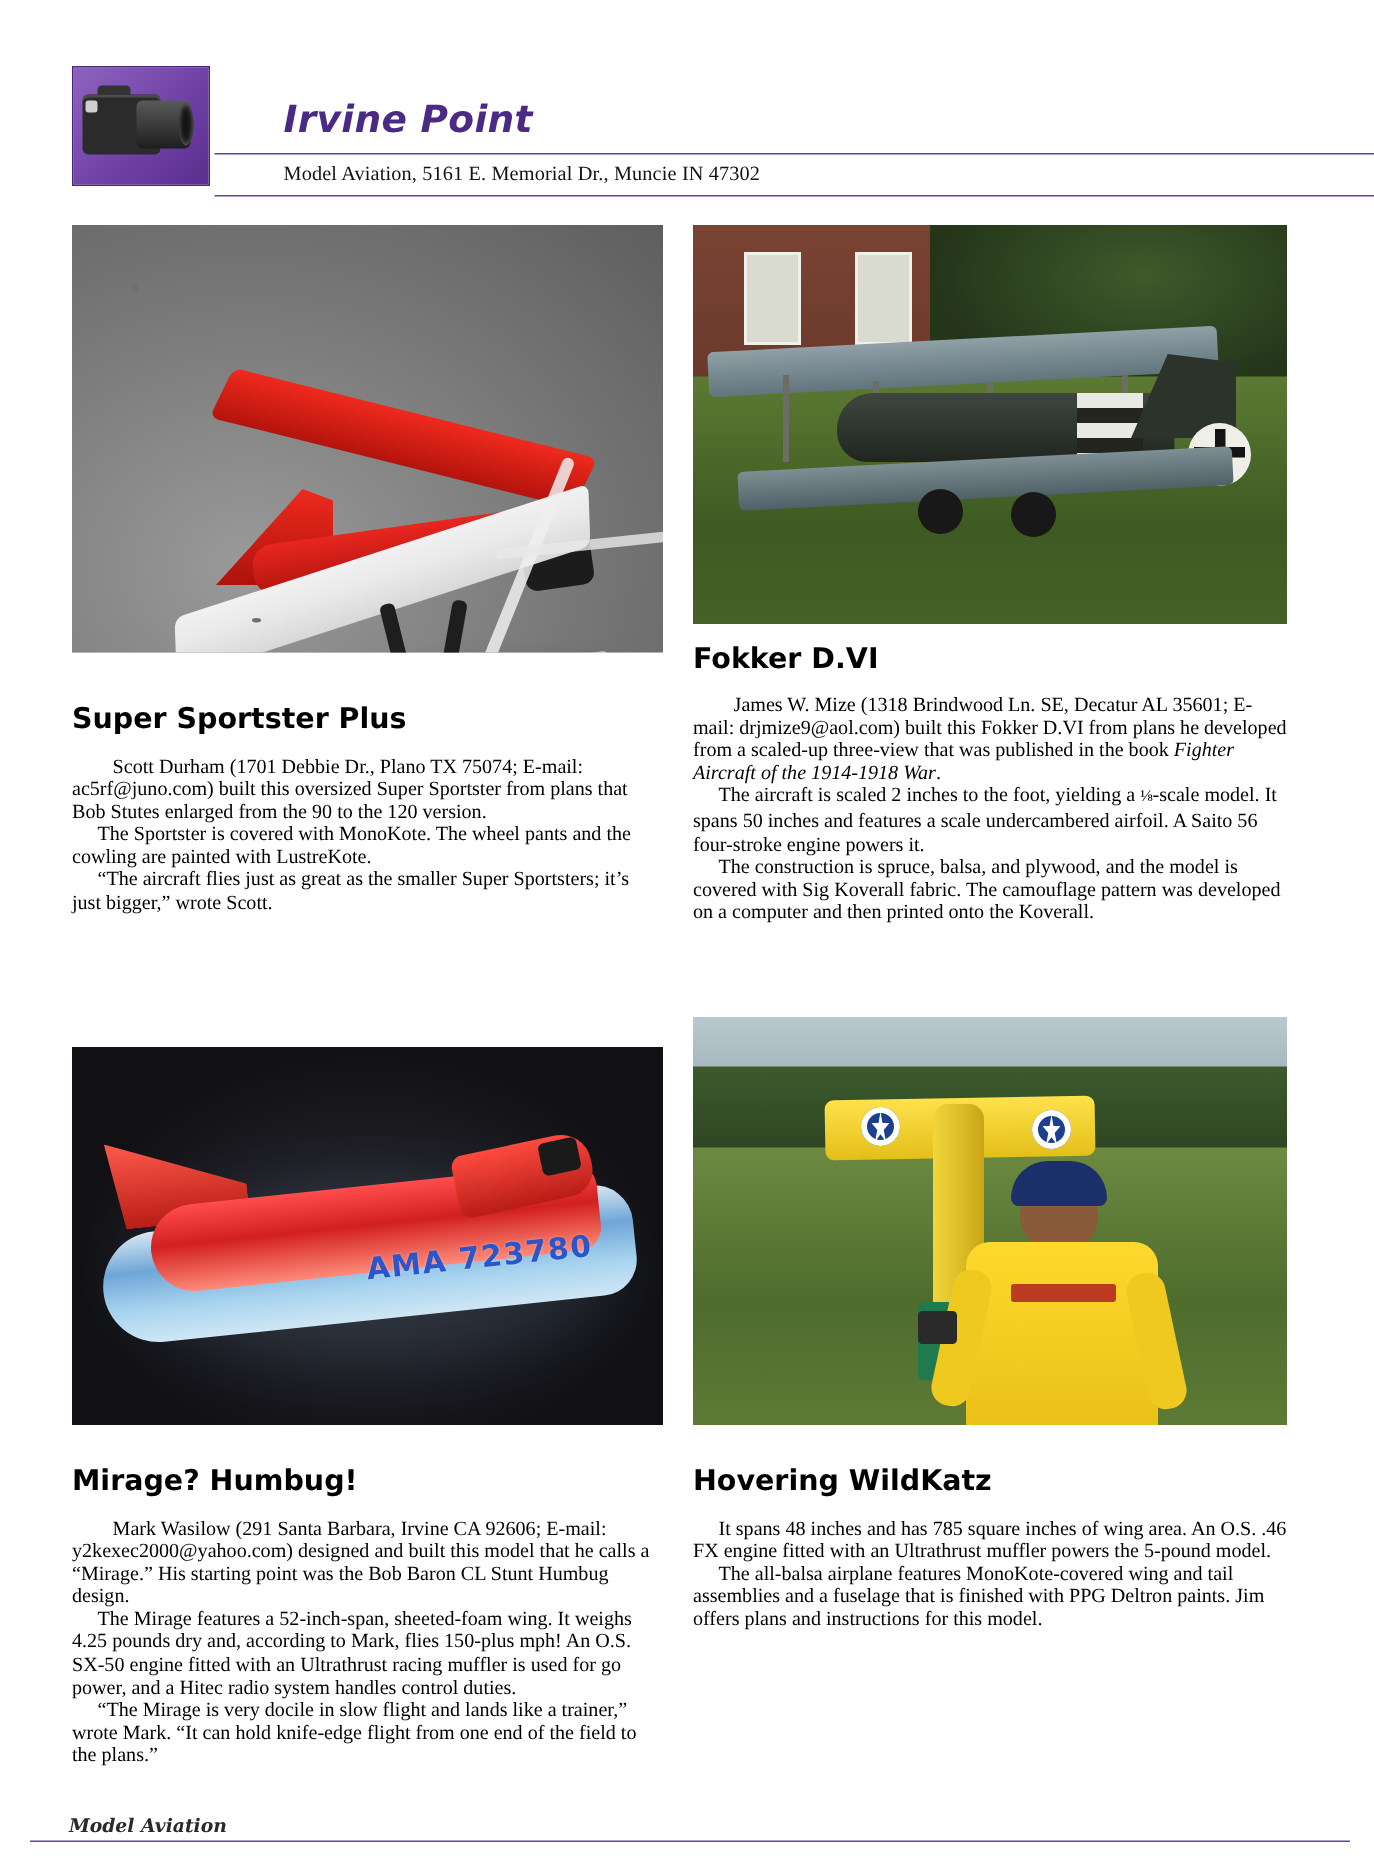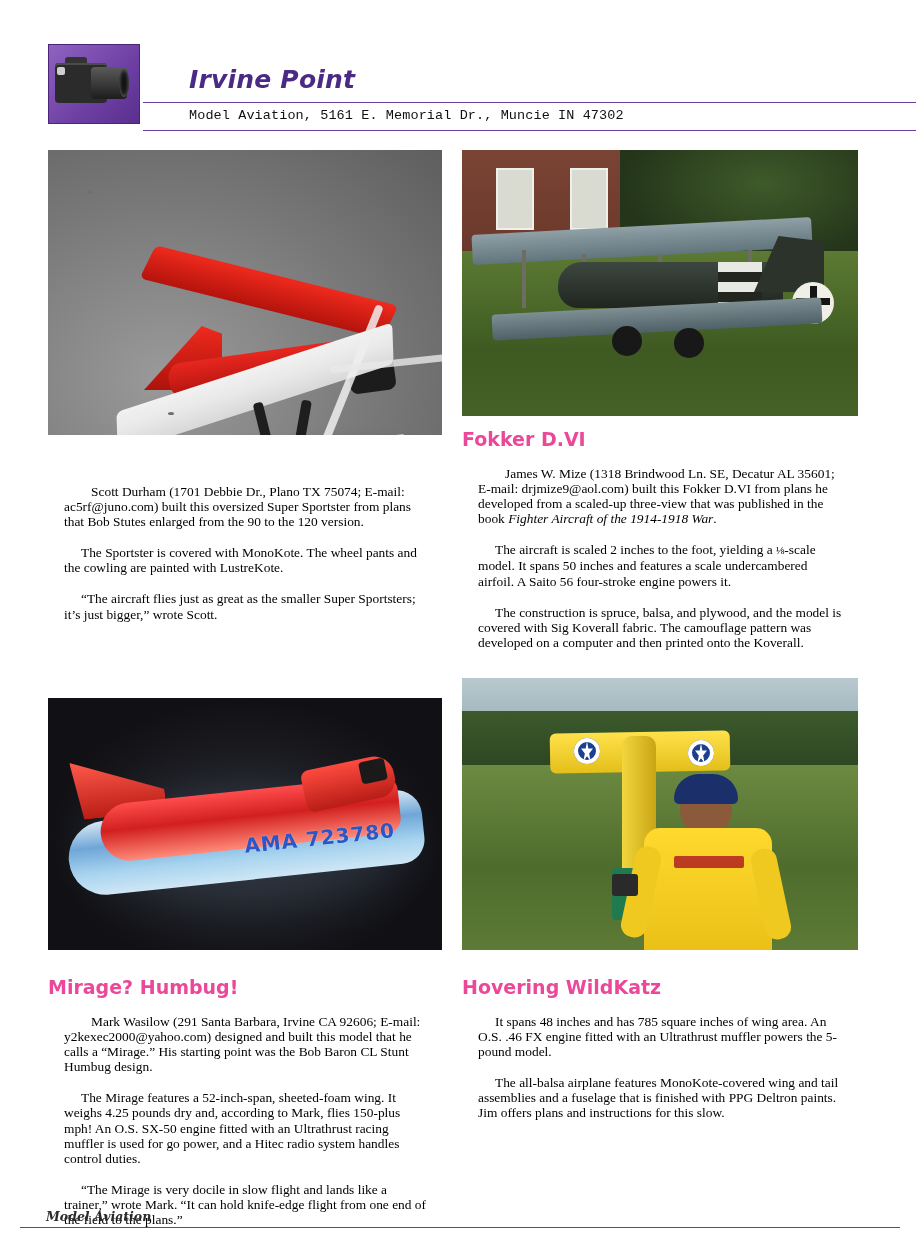--- a/index.html
+++ b/index.html
@@ -107,21 +107,21 @@
     left: 95px;
     top: 58px;
     width: 773px;
     height: 1px;
     background: #6b3fa0;
   }
   .sub-address {
     position: absolute;
     left: 141px;
     top: 64px;
-    font-family: Liberation Mono, monospace;
+    font-family: Liberation Serif, serif;
     font-size: 13.5px;
     color: #111;
     letter-spacing: 0.1px;
   }
   .rule-bottom {
     position: absolute;
     left: 95px;
     top: 86px;
     width: 773px;
     height: 1px;
@@ -133,34 +133,34 @@
   .col-right { position: absolute; left: 462px; width: 396px; }
 
   .photo {
     position: absolute;
     background: #cfcfcf;
     overflow: hidden;
   }
   .headline {
     font-family: "DejaVu Sans", sans-serif;
     font-size: 19px;
-    color: #ec4899;
+    color: #000000;
     margin: 0;
     line-height: 22px;
   }
   .body-text {
     font-family: "Liberation Serif", serif;
     font-size: 13.4px;
     line-height: 15.1px;
     color: #000;
     text-align: left;
     margin: 0;
   }
   .body-text p {
-    margin: 16px;
+    margin: 0;
     text-indent: 17px;
   }
   em { font-style: italic; }
 
   
   .footer {
     position: absolute;
     left: 20px;
     top: 1207px;
     width: 880px;
@@ -431,20 +431,21 @@
   <div class="col-right" style="top:428px;">
     <h2 class="headline">Fokker D.VI</h2>
     <div class="body-text" style="margin-top:12px;">
       <p>&nbsp;&nbsp;&nbsp;James W. Mize (1318 Brindwood Ln. SE, Decatur AL 35601; E-mail: drjmize9@aol.com) built this Fokker D.VI from plans he developed from a scaled-up three-view that was published in the book <em>Fighter Aircraft of the 1914-1918 War</em>.</p>
       <p>The aircraft is scaled 2 inches to the foot, yielding a <span style="font-size:11px;">⅛</span>-scale model. It spans 50 inches and features a scale undercambered airfoil. A Saito 56 four-stroke engine powers it.</p>
       <p>The construction is spruce, balsa, and plywood, and the model is covered with Sig Koverall fabric. The camouflage pattern was developed on a computer and then printed onto the Koverall.</p>
     </div>
   </div>
 
   <div class="col-left" style="top:468px;">
+    <h2 class="headline">Super Sportster Plus</h2>
     <div class="body-text" style="margin-top:13px;">
       <p>&nbsp;&nbsp;&nbsp;Scott Durham (1701 Debbie Dr., Plano TX 75074; E-mail: ac5rf@juno.com) built this oversized Super Sportster from plans that Bob Stutes enlarged from the 90 to the 120 version.</p>
       <p>The Sportster is covered with MonoKote. The wheel pants and the cowling are painted with LustreKote.</p>
       <p>“The aircraft flies just as great as the smaller Super Sportsters; it’s just bigger,” wrote Scott.</p>
     </div>
   </div>
 
   <div class="photo p3" style="left:48px; top:698px; width:394px; height:252px;">
     <div class="bg"></div>
     <div class="glow"></div>
@@ -480,21 +481,21 @@
       <p>&nbsp;&nbsp;&nbsp;Mark Wasilow (291 Santa Barbara, Irvine CA 92606; E-mail: y2kexec2000@yahoo.com) designed and built this model that he calls a “Mirage.” His starting point was the Bob Baron CL Stunt Humbug design.</p>
       <p>The Mirage features a 52-inch-span, sheeted-foam wing. It weighs 4.25 pounds dry and, according to Mark, flies 150-plus mph! An O.S. SX-50 engine fitted with an Ultrathrust racing muffler is used for go power, and a Hitec radio system handles control duties.</p>
       <p>“The Mirage is very docile in slow flight and lands like a trainer,” wrote Mark. “It can hold knife-edge flight from one end of the field to the plans.”</p>
     </div>
   </div>
 
   <div class="col-right" style="top:976px;">
     <h2 class="headline">Hovering WildKatz</h2>
     <div class="body-text" style="margin-top:13px;">
       <p>It spans 48 inches and has 785 square inches of wing area. An O.S. .46 FX engine fitted with an Ultrathrust muffler powers the 5-pound model.</p>
-      <p>The all-balsa airplane features MonoKote-covered wing and tail assemblies and a fuselage that is finished with PPG Deltron paints. Jim offers plans and instructions for this slow.</p>
+      <p>The all-balsa airplane features MonoKote-covered wing and tail assemblies and a fuselage that is finished with PPG Deltron paints. Jim offers plans and instructions for this model.</p>
     </div>
   </div>
 
   <div class="footer">
     <span class="pagenum">10</span>
     <span class="pub">Model Aviation</span>
     <div class="footer-rule"></div>
   </div>
 
 </div>

